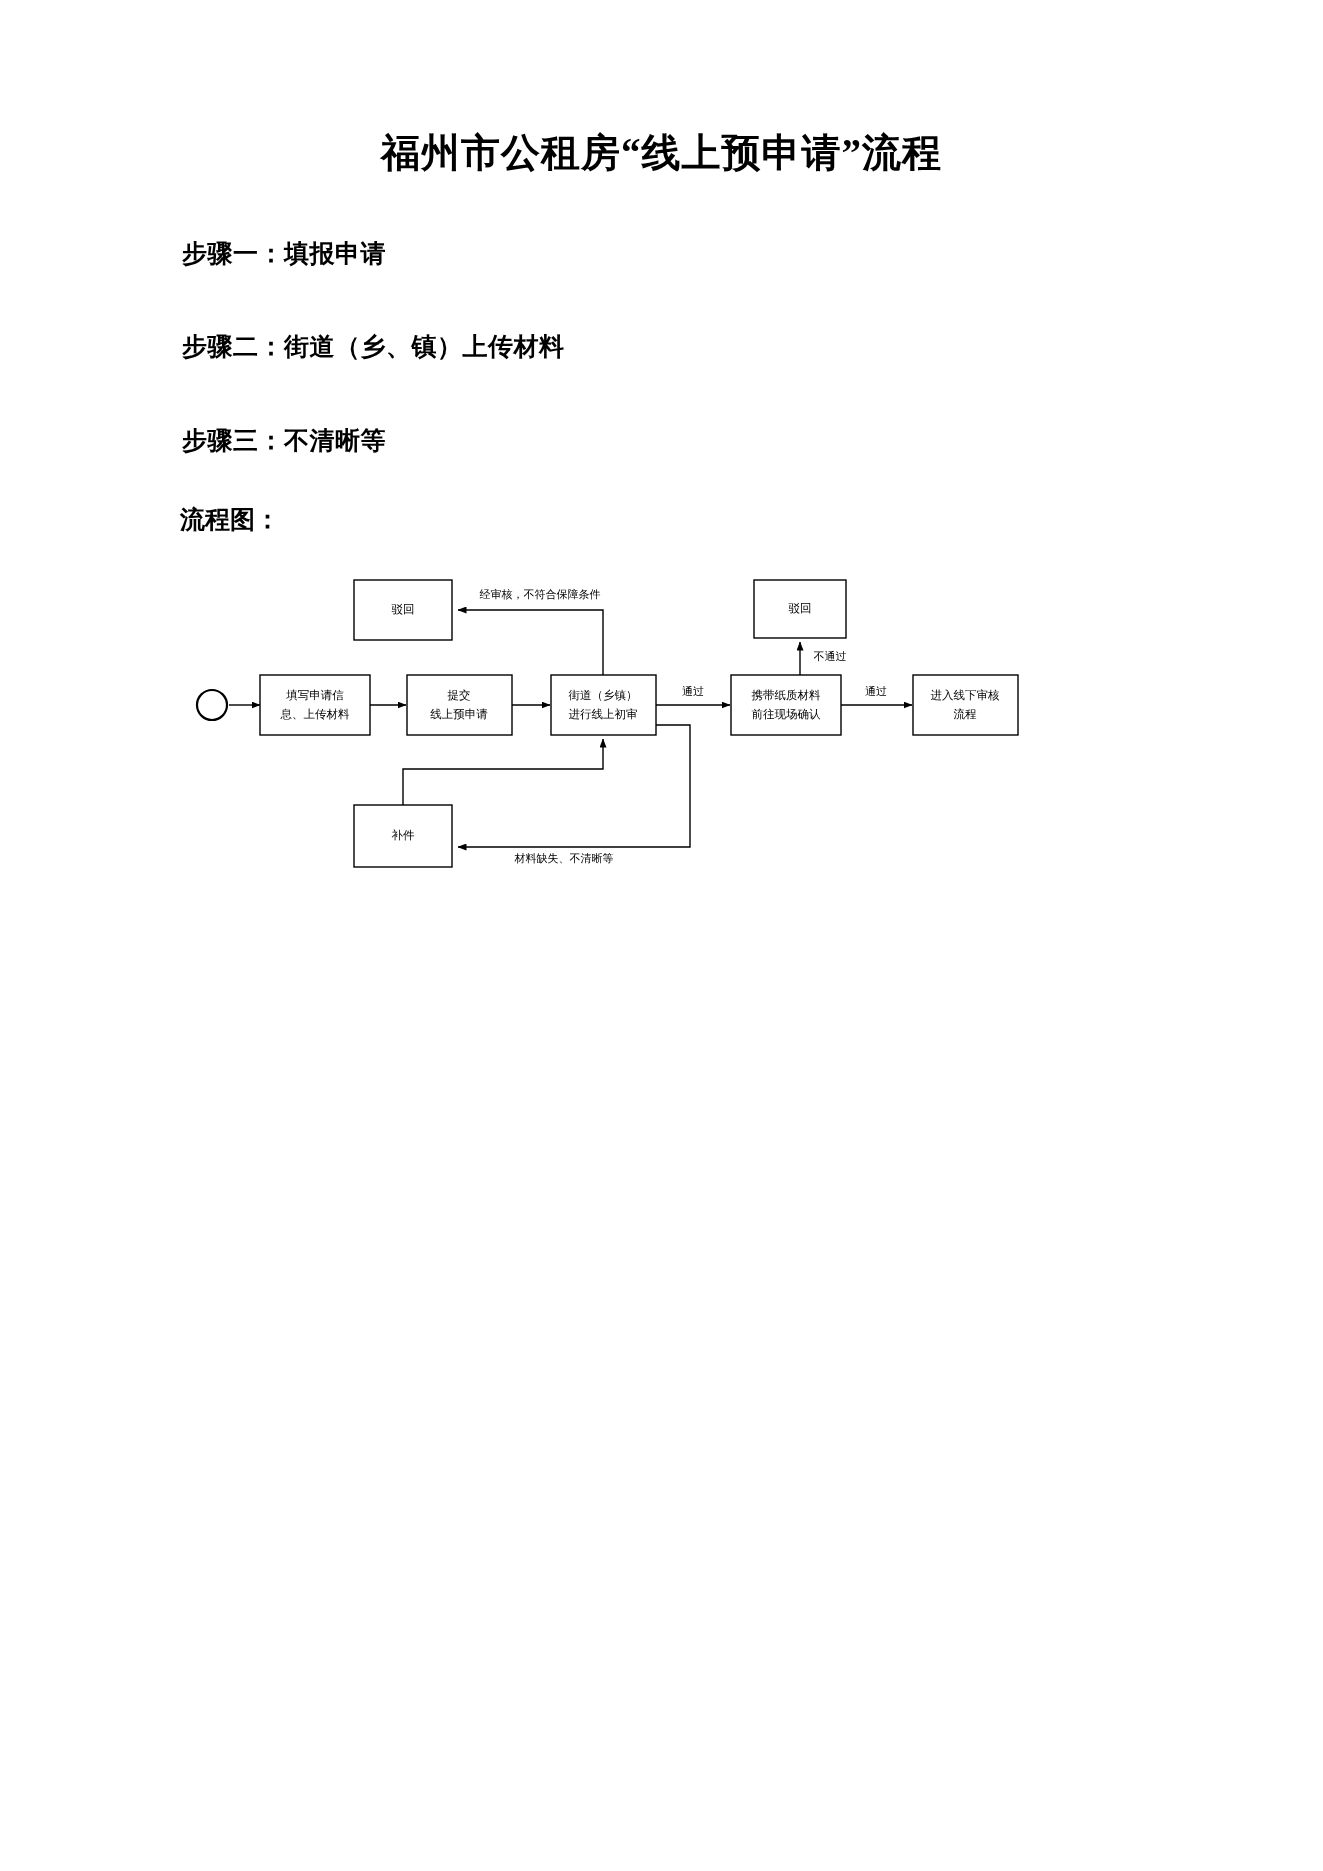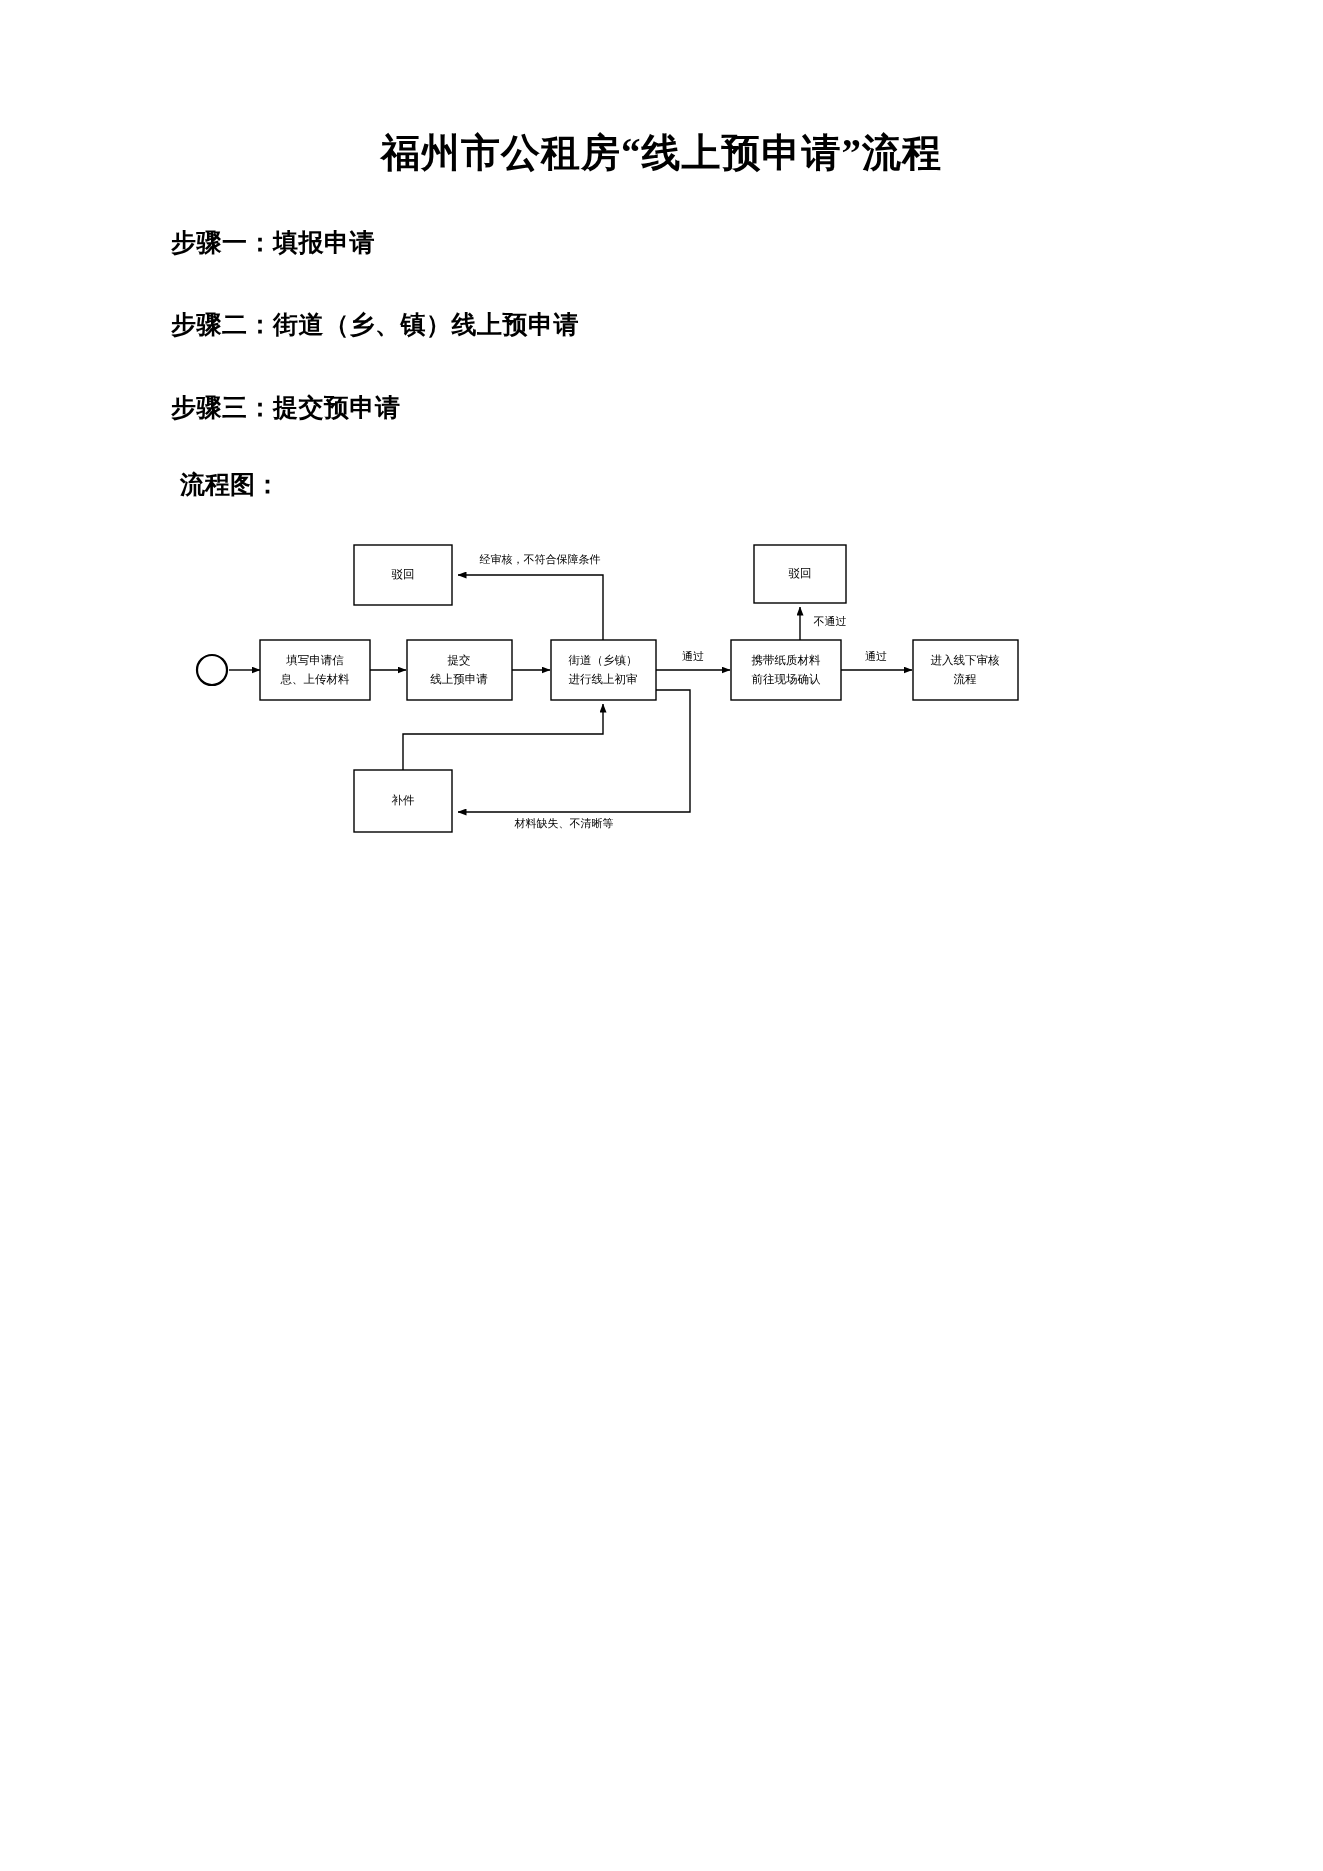--- a/index.html
+++ b/index.html
@@ -27,21 +27,21 @@
     font-size: 39px;
     font-weight: bold;
     letter-spacing: 1px;
     margin: 0;
     padding-top: 128px;
     line-height: 1.3;
   }
   .section-heading {
     font-size: 25px;
     font-weight: bold;
-    margin: 1px;
+    margin: 12px;
     padding-top: 44px;
     line-height: 1.5;
     letter-spacing: 0.5px;
   }
   .para {
     font-size: 25px;
     line-height: 1.85;
     margin: 0;
     padding-top: 12px;
     text-align: justify;
@@ -97,23 +97,23 @@
 </style>
 </head>
 <body>
 
 <div class="page">
 
   <h1 class="doc-title">福州市公租房“线上预申请”流程</h1>
 
   <h2 class="section-heading">步骤一：填报申请</h2>
 
-  <h2 class="section-heading">步骤二：街道（乡、镇）线上预申请</h2>
+  <h2 class="section-heading">步骤二：街道（乡、镇）上传材料</h2>
 
-  <h2 class="section-heading">步骤三：提交预申请</h2>
+  <h2 class="section-heading">步骤三：不清晰等</h2>
 
   <h2 class="flow-label">流程图：</h2>
 
   <div class="diagram-wrap">
     <svg class="flowchart" viewBox="0 0 983 420" xmlns="http://www.w3.org/2000/svg">
       <defs>
         <marker id="arrow" markerWidth="9" markerHeight="7" refX="8.5" refY="3.5" orient="auto" markerUnits="userSpaceOnUse">
           <path d="M0,0 L9,3.5 L0,7 z" fill="#000000"></path>
         </marker>
       </defs>

